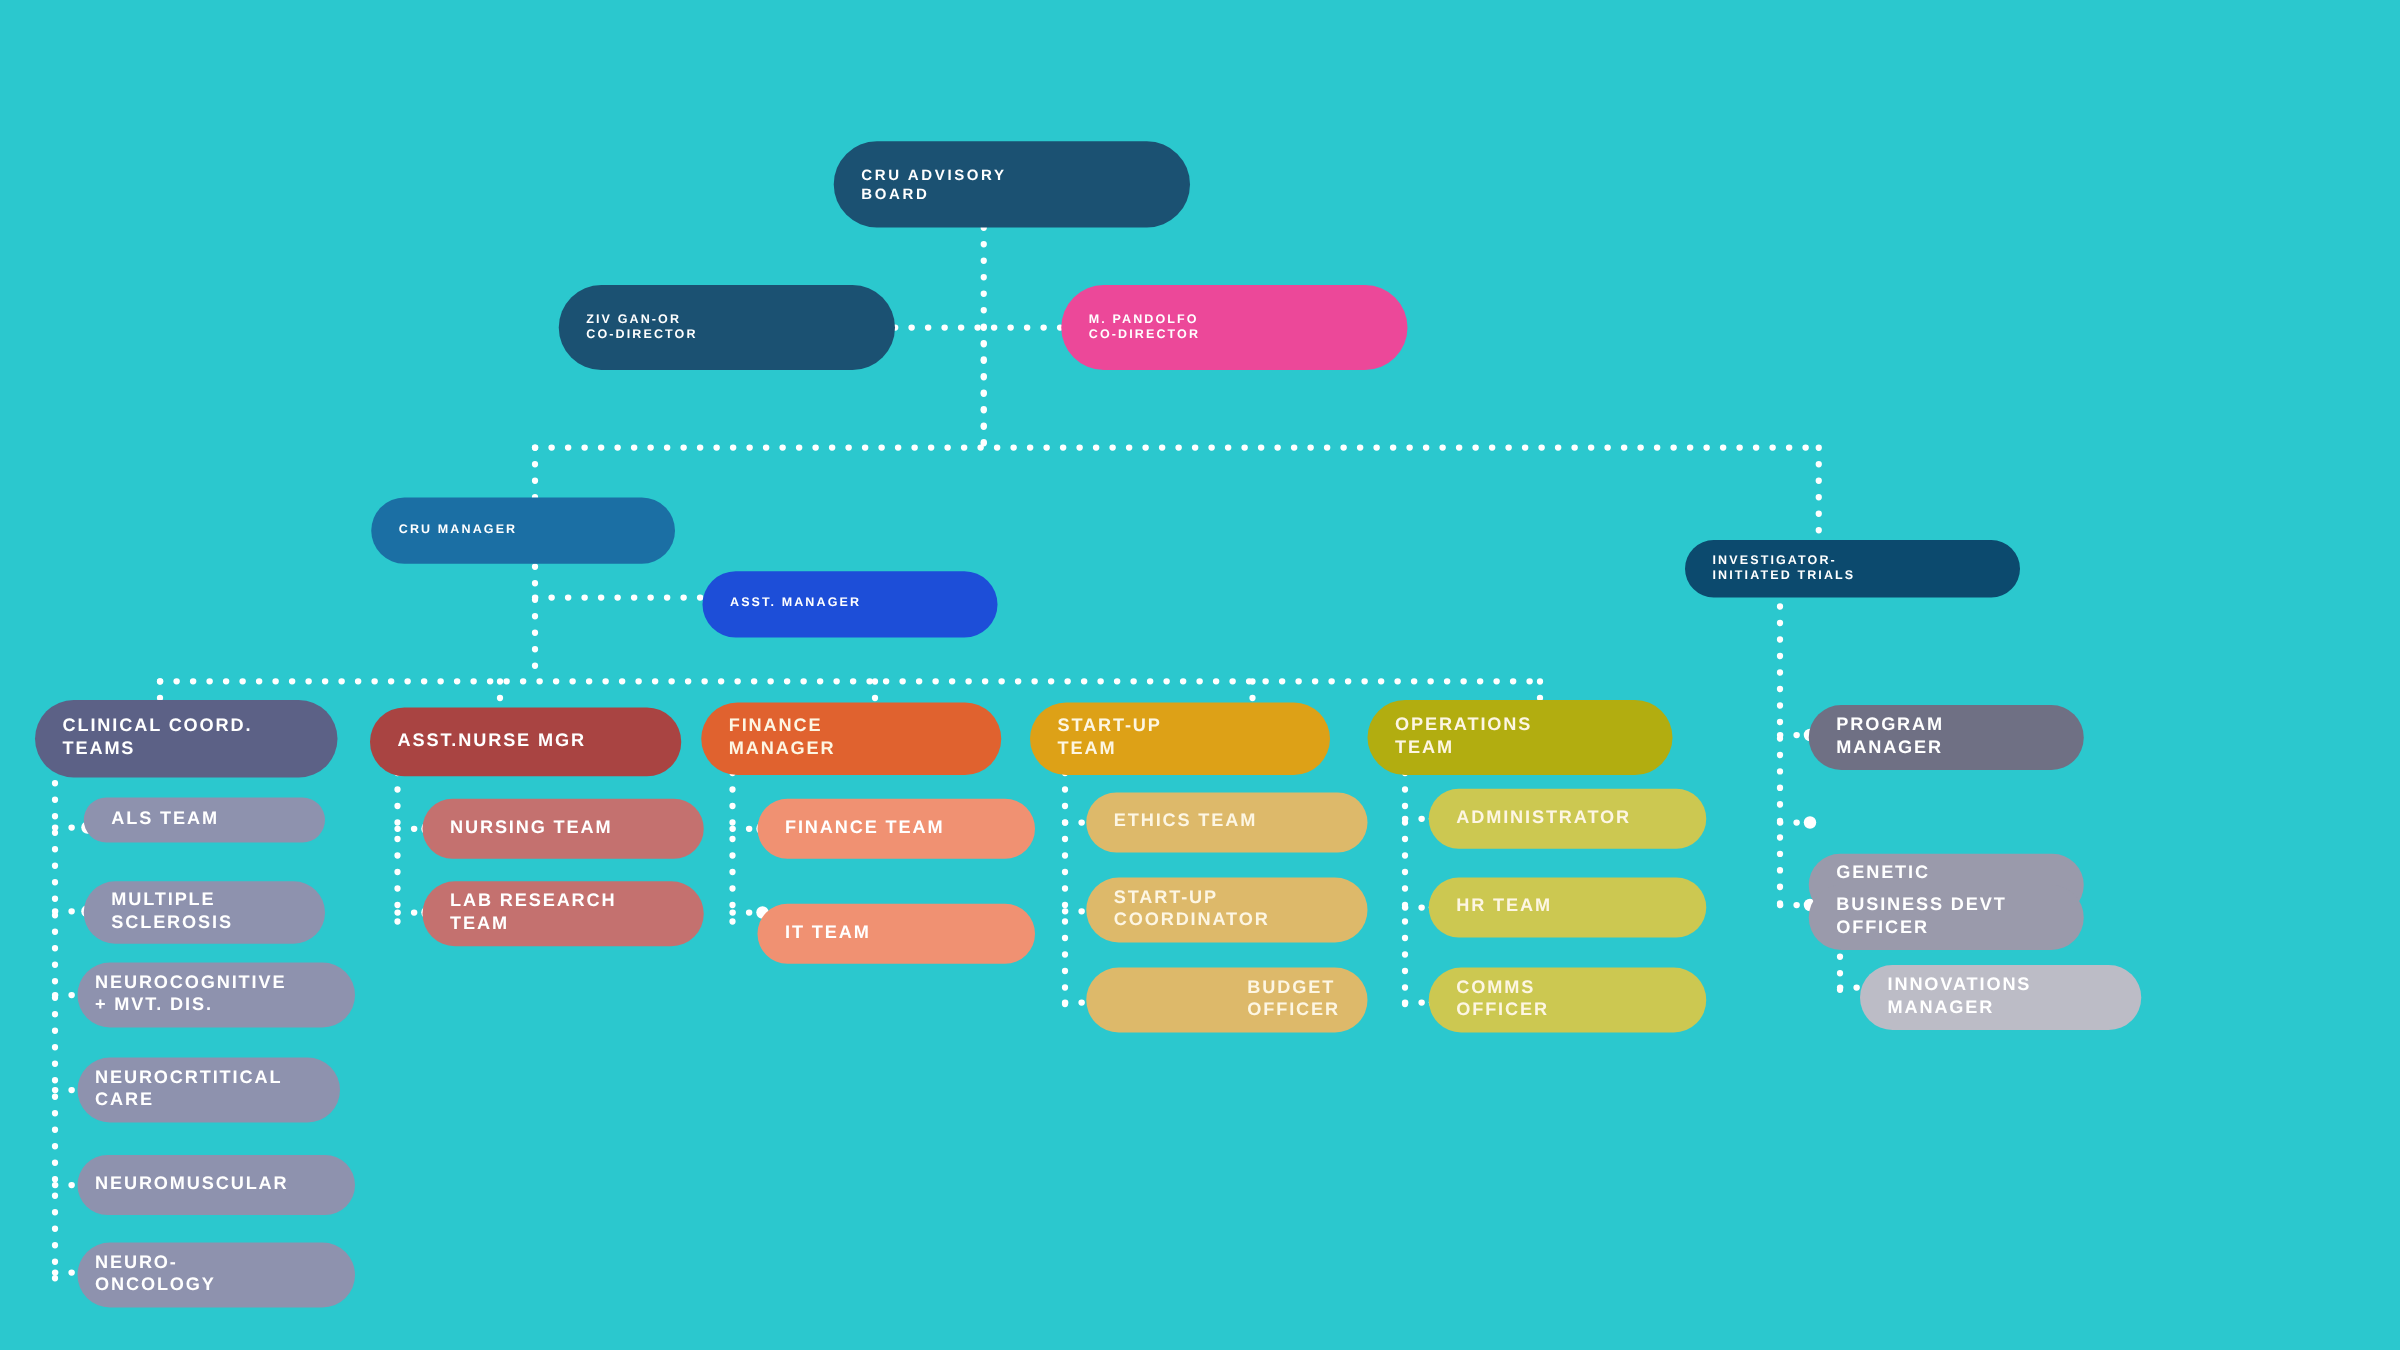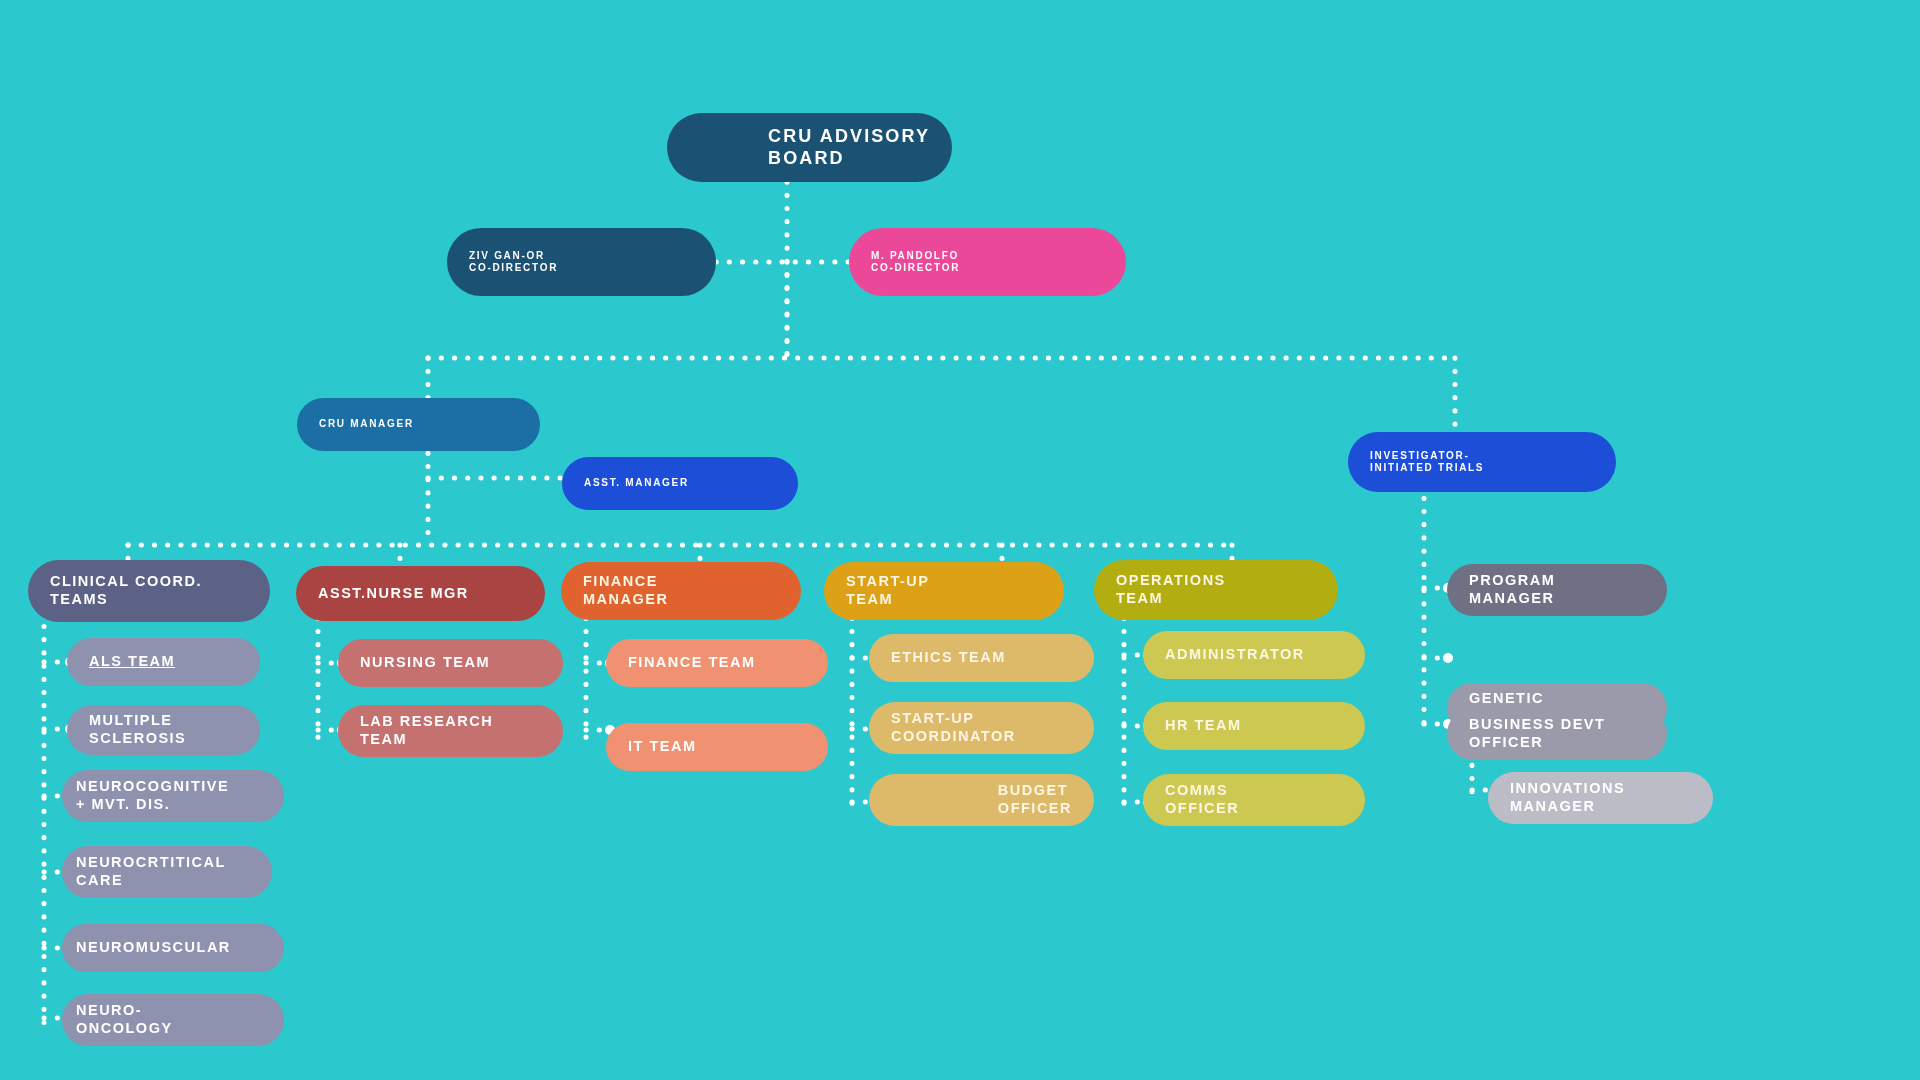--- a/index.html
+++ b/index.html
@@ -25,21 +25,21 @@
     font-weight:bold;
     letter-spacing:1.6px;
     line-height:1.22;
     padding:0 22px;
     text-transform:uppercase;
     white-space:pre-line;
     z-index:5;
   }
   .node.small{font-size:14.5px;letter-spacing:1.5px;}
   .node.mid{font-size:10px;letter-spacing:1.7px;}
-  .node.big{font-size:18px;letter-spacing:2.1px;justify-content:flex-end;}
+  .node.big{font-size:12px;letter-spacing:2.1px;}
   .cream{color:#fdf6e3;}
   svg.lines{
     position:absolute;left:0;top:0;
     width:1920px;height:1080px;
     z-index:1;
     pointer-events:none;
   }
   svg.lines line, svg.lines path{
     stroke:#ffffff;
     stroke-width:5;
@@ -150,21 +150,21 @@
     <span>M. PANDOLFO
 CO-DIRECTOR</span>
   </div>
 
   <div class="node mid" style="left:297px;top:398px;width:243px;height:53px;background:#1b6fa4;">
     <span>CRU MANAGER</span>
   </div>
   <div class="node mid" style="left:562px;top:457px;width:236px;height:53px;background:#1d4ed8;">
     <span>ASST. MANAGER</span>
   </div>
-  <div class="node mid" style="left:1348px;top:432px;width:268px;height:60px;background:#1d4ed8;">
+  <div class="node mid" style="left:1348px;top:432px;width:268px;height:46px;background:#0c4a6e;">
     <span>INVESTIGATOR-
 INITIATED  TRIALS</span>
   </div>
 
   <div class="node small" style="left:28px;top:560px;width:242px;height:62px;background:#5c6186;">
     <span>CLINICAL COORD.
 TEAMS</span>
   </div>
   <div class="node small" style="left:296px;top:566px;width:249px;height:55px;background:#a94442;">
     <span>ASST.NURSE MGR</span>
@@ -179,21 +179,21 @@
   </div>
   <div class="node small cream" style="left:1094px;top:560px;width:244px;height:60px;background:#b2ad10;">
     <span>OPERATIONS
 TEAM</span>
   </div>
   <div class="node small" style="left:1447px;top:564px;width:220px;height:52px;background:#6f7084;">
     <span>PROGRAM
 MANAGER</span>
   </div>
 
-  <div class="node small" style="left:67px;top:638px;width:193px;height:48px;background:#8e92ae;text-decoration:underline;">
+  <div class="node small" style="left:67px;top:638px;width:193px;height:36px;background:#8e92ae;">
     <span>ALS TEAM</span>
   </div>
   <div class="node small" style="left:67px;top:705px;width:193px;height:50px;background:#8e92ae;">
     <span>MULTIPLE
 SCLEROSIS</span>
   </div>
   <div class="node small" style="left:62px;top:770px;width:222px;height:52px;background:#8e92ae;padding:0 14px;">
     <span>NEUROCOGNITIVE
 + MVT. DIS.</span>
   </div>

